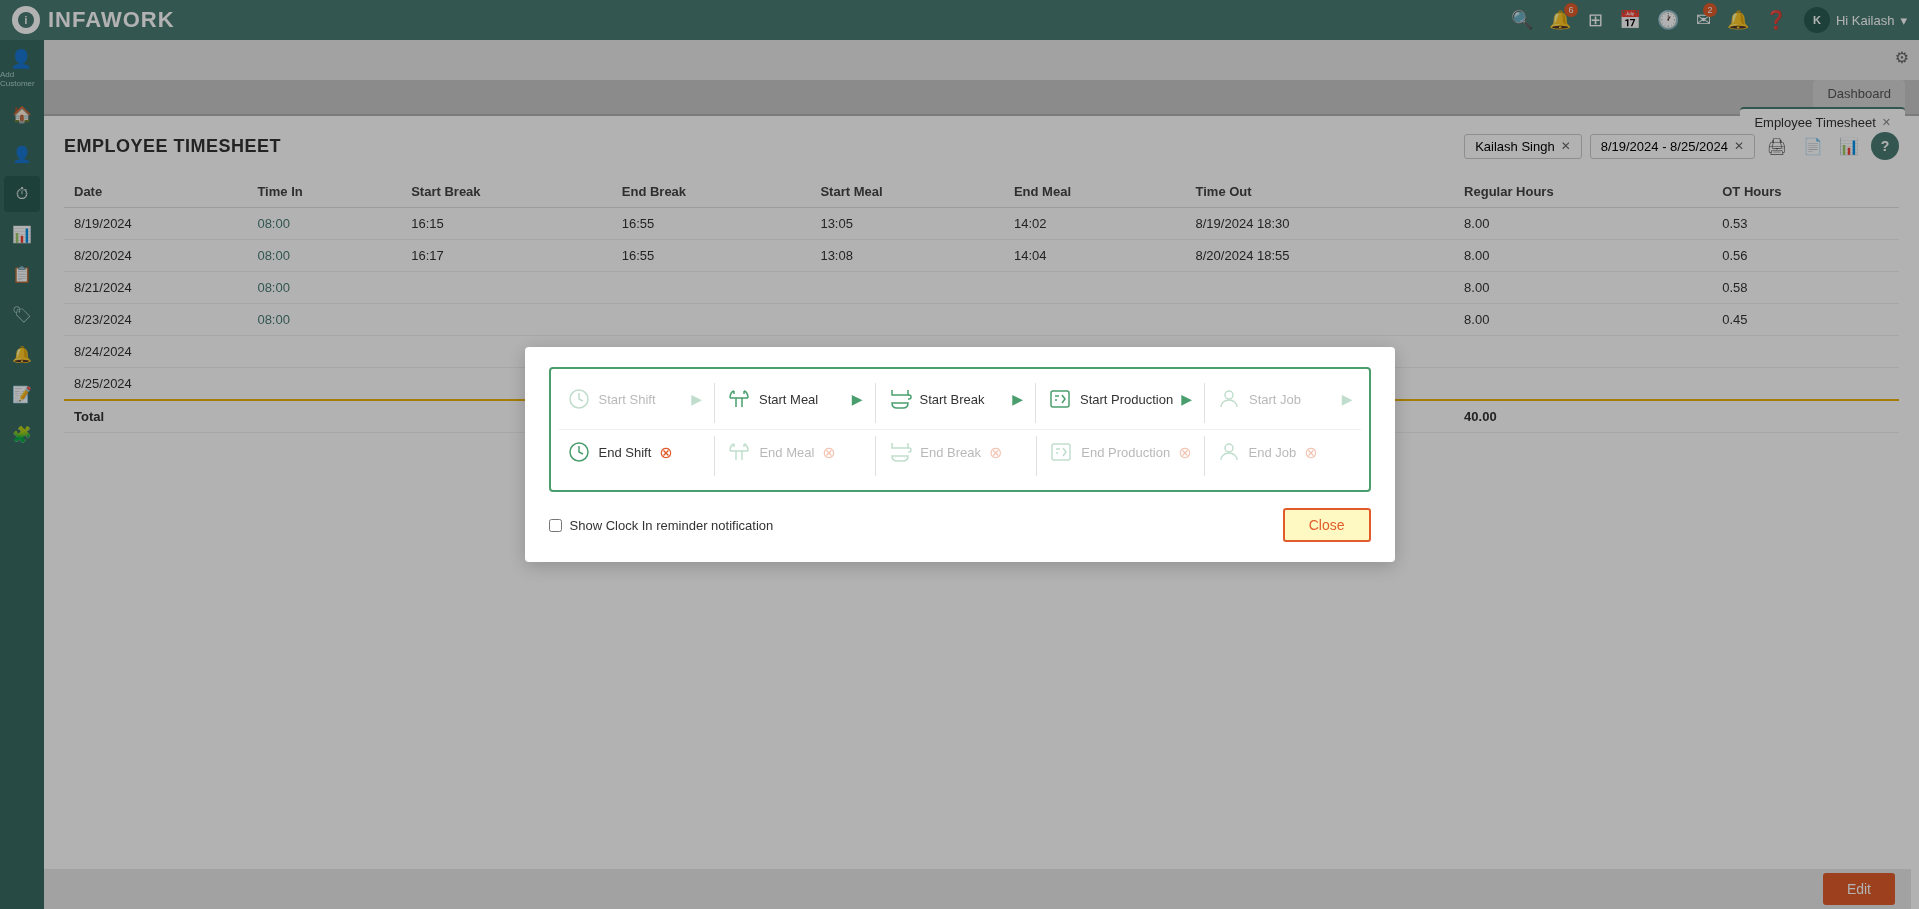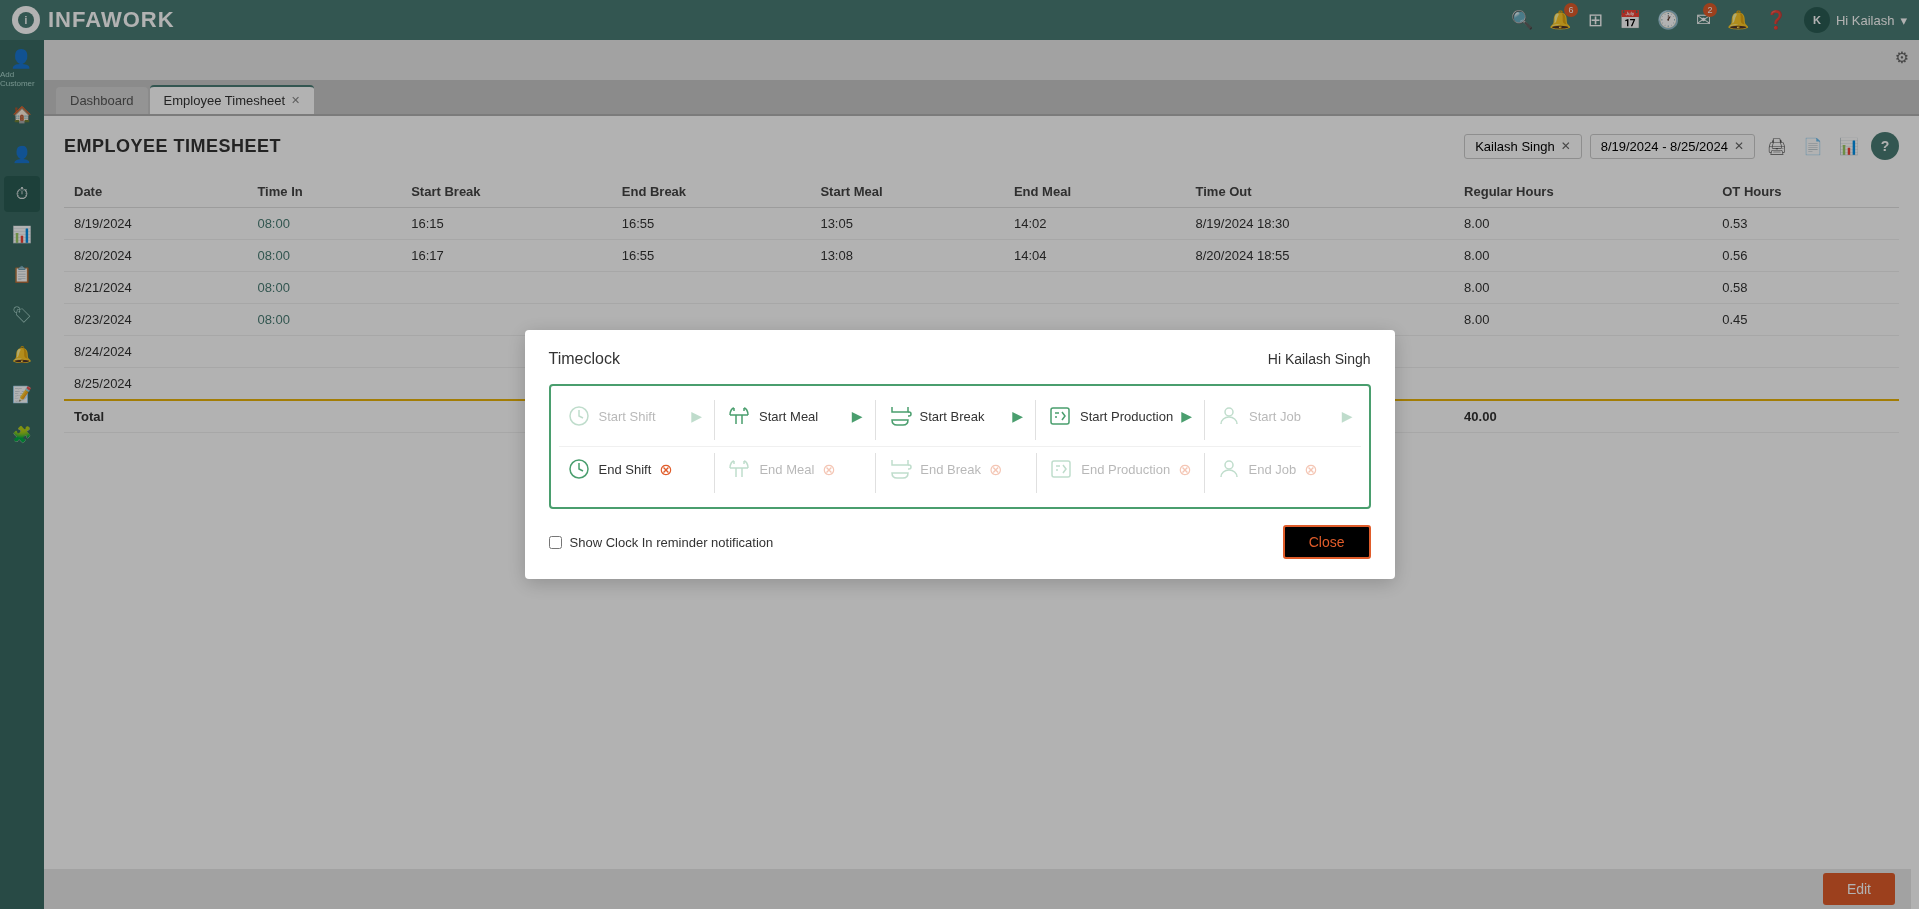--- a/index.html
+++ b/index.html
@@ -144,20 +144,21 @@
     }
 
     
     .tabs-bar {
       background: #c8c8c8;
       display: flex;
       align-items: flex-end;
       padding: 0 12px;
       height: 36px;
       border-bottom: 2px solid #b0b0b0;
+      flex-direction: column;
     }
     .tab {
       padding: 6px 14px;
       font-size: 13px;
       cursor: pointer;
       border-radius: 4px 4px 0 0;
       color: #555;
       background: #d4d4d4;
       margin-right: 2px;
       display: flex;
@@ -379,21 +380,21 @@
       display: flex;
       align-items: center;
       gap: 8px;
       font-size: 13px;
       color: #333;
       cursor: pointer;
     }
     .close-btn {
       border: 2px solid #e05c2a;
       color: #e05c2a;
-      background: #000000;
+      background: #fef9c3;
       padding: 7px 24px;
       font-size: 14px;
       cursor: pointer;
       border-radius: 3px;
     }
 
     
     .icon-svg { display: inline-flex; align-items: center; justify-content: center; }
   </style>
 </head>
@@ -581,24 +582,20 @@
   </div>
 </div>
 
 <div class="bottom-bar">
   <button class="edit-btn">Edit</button>
 </div>
 
 <div class="modal-overlay">
   <div class="modal">
 
-    <div class="modal-header">
-      <span class="modal-title">Timeclock</span>
-      <span class="modal-user">Hi Kailash Singh</span>
-    </div>
 
     <div class="timeclock-grid">
 
       <div class="timeclock-row">
 
         <div class="tc-item disabled">
           <span class="tc-item-icon icon-svg">
             <svg width="24" height="24" viewBox="0 0 24 24" fill="none" stroke="#4a9e6e" stroke-width="1.5">
               <circle cx="12" cy="12" r="9"></circle>
               <polyline points="12,6 12,12 16,14"></polyline>

